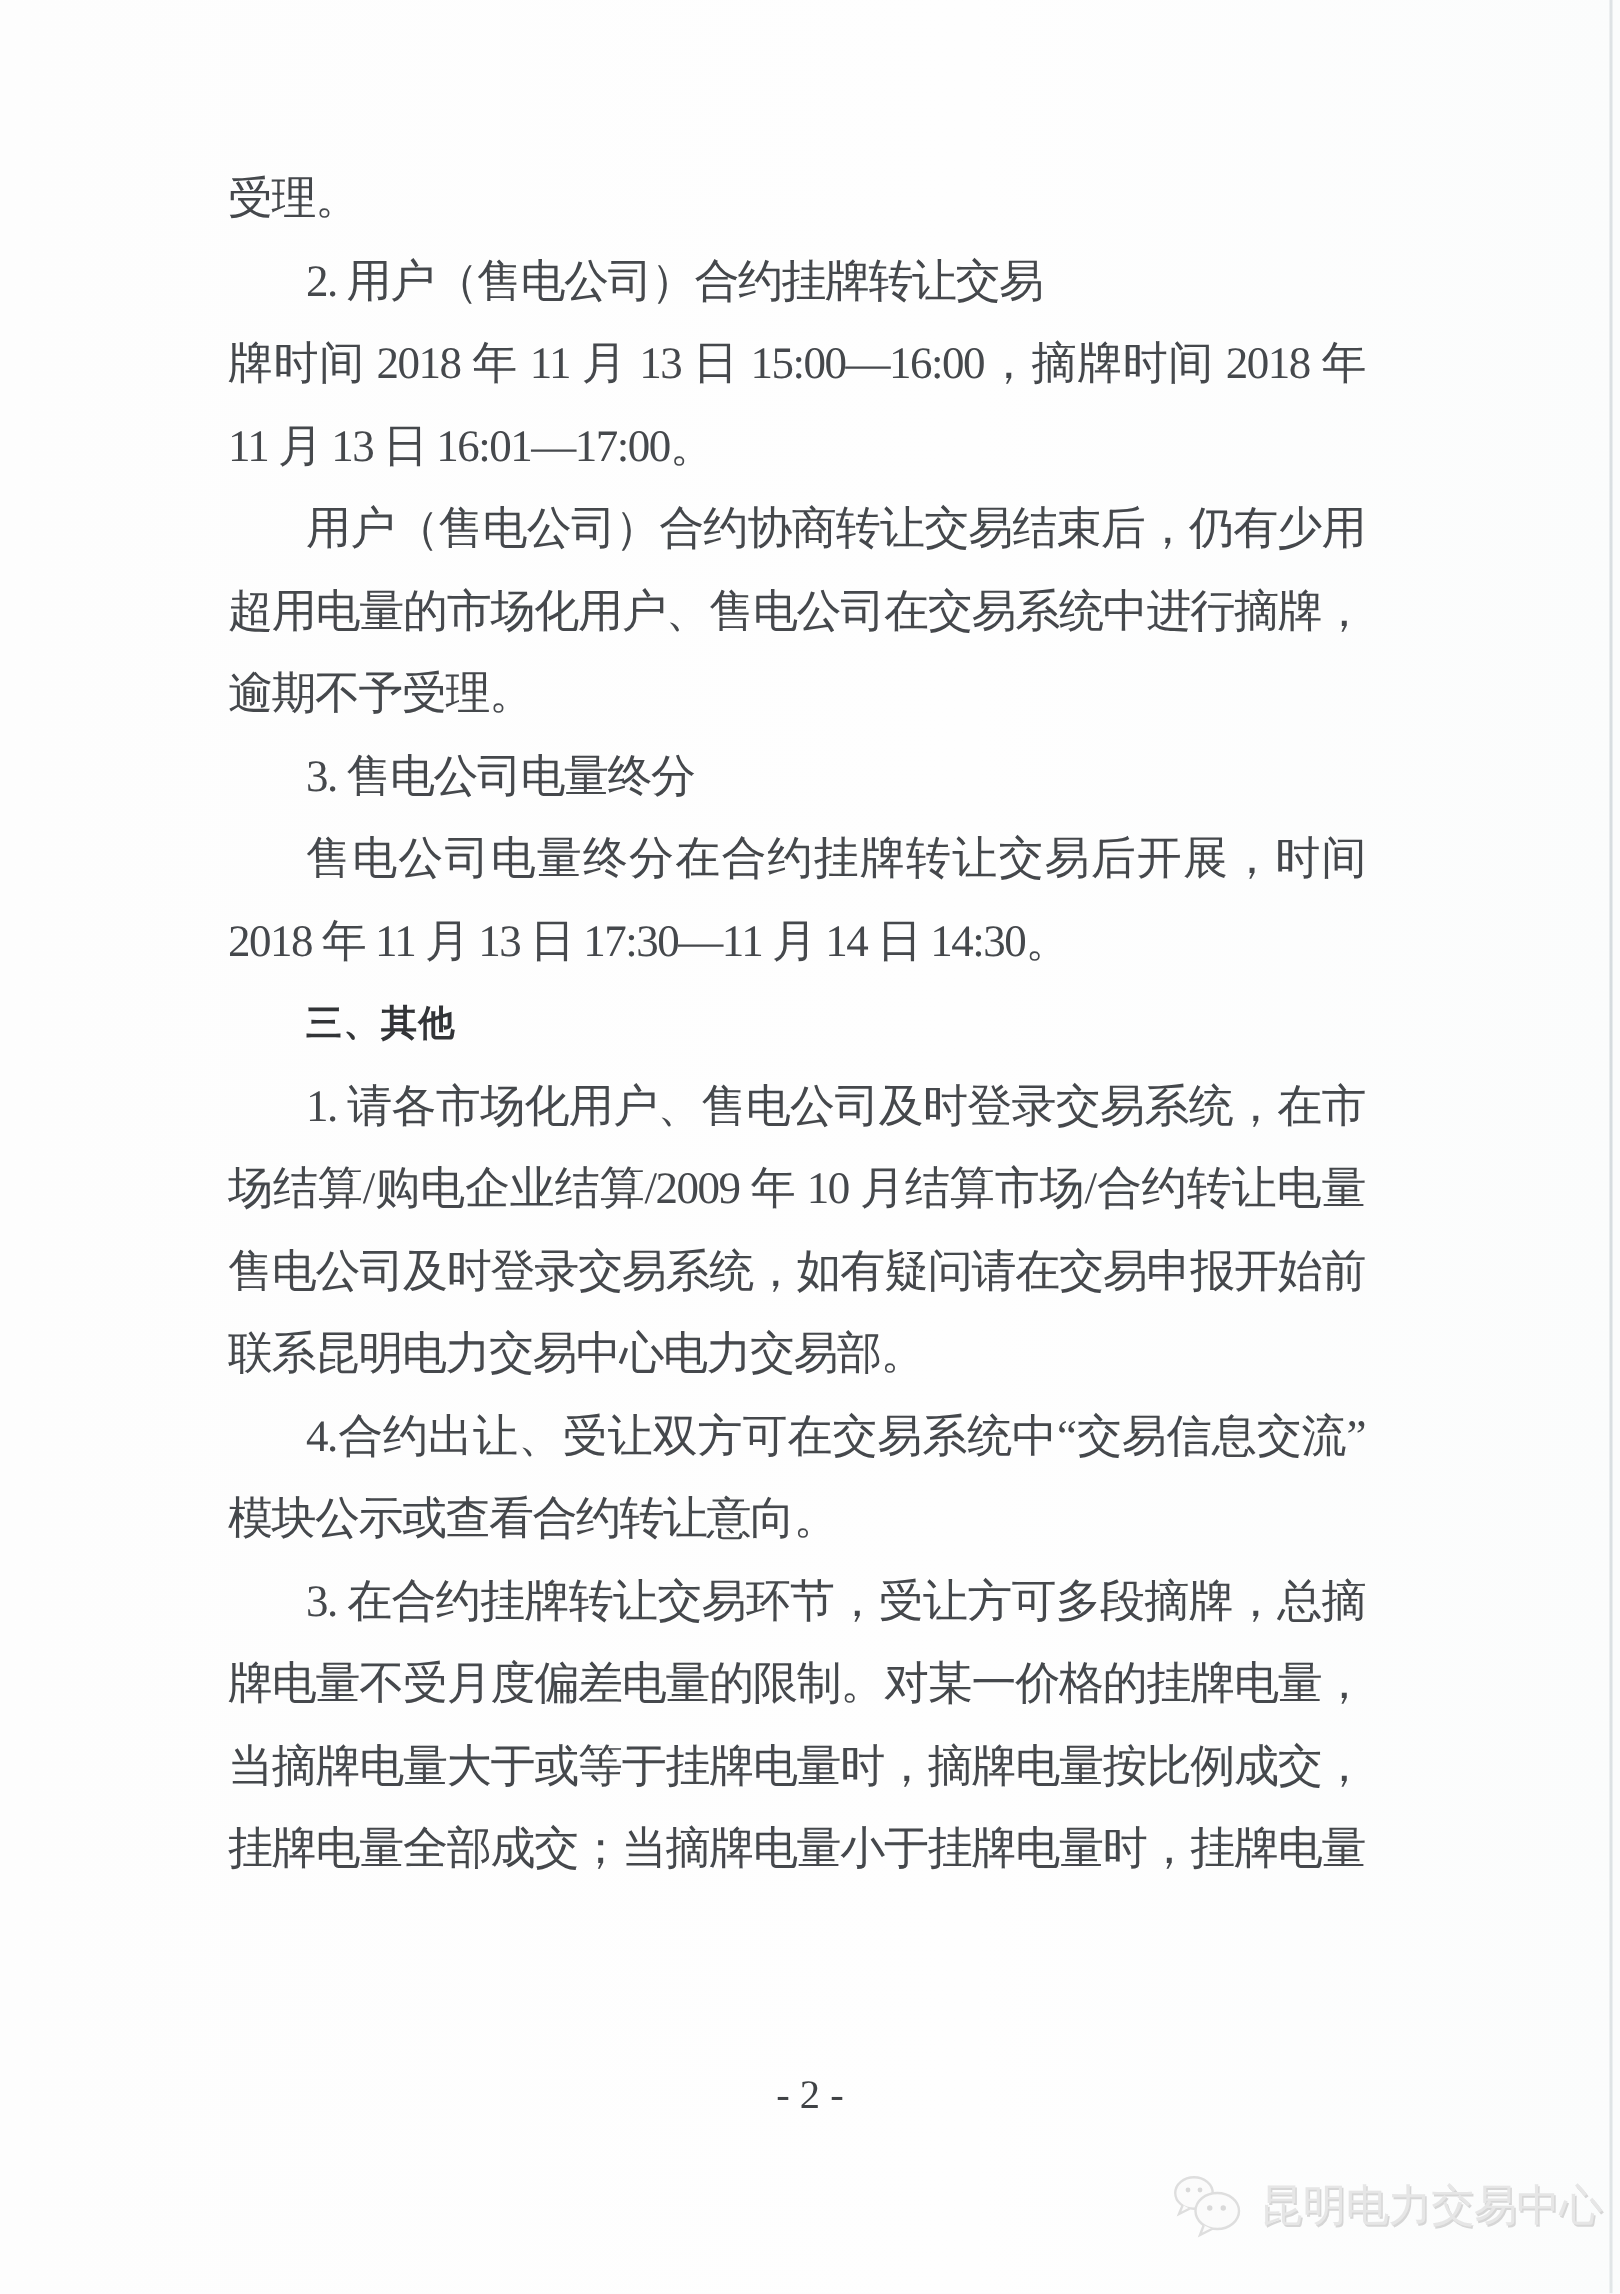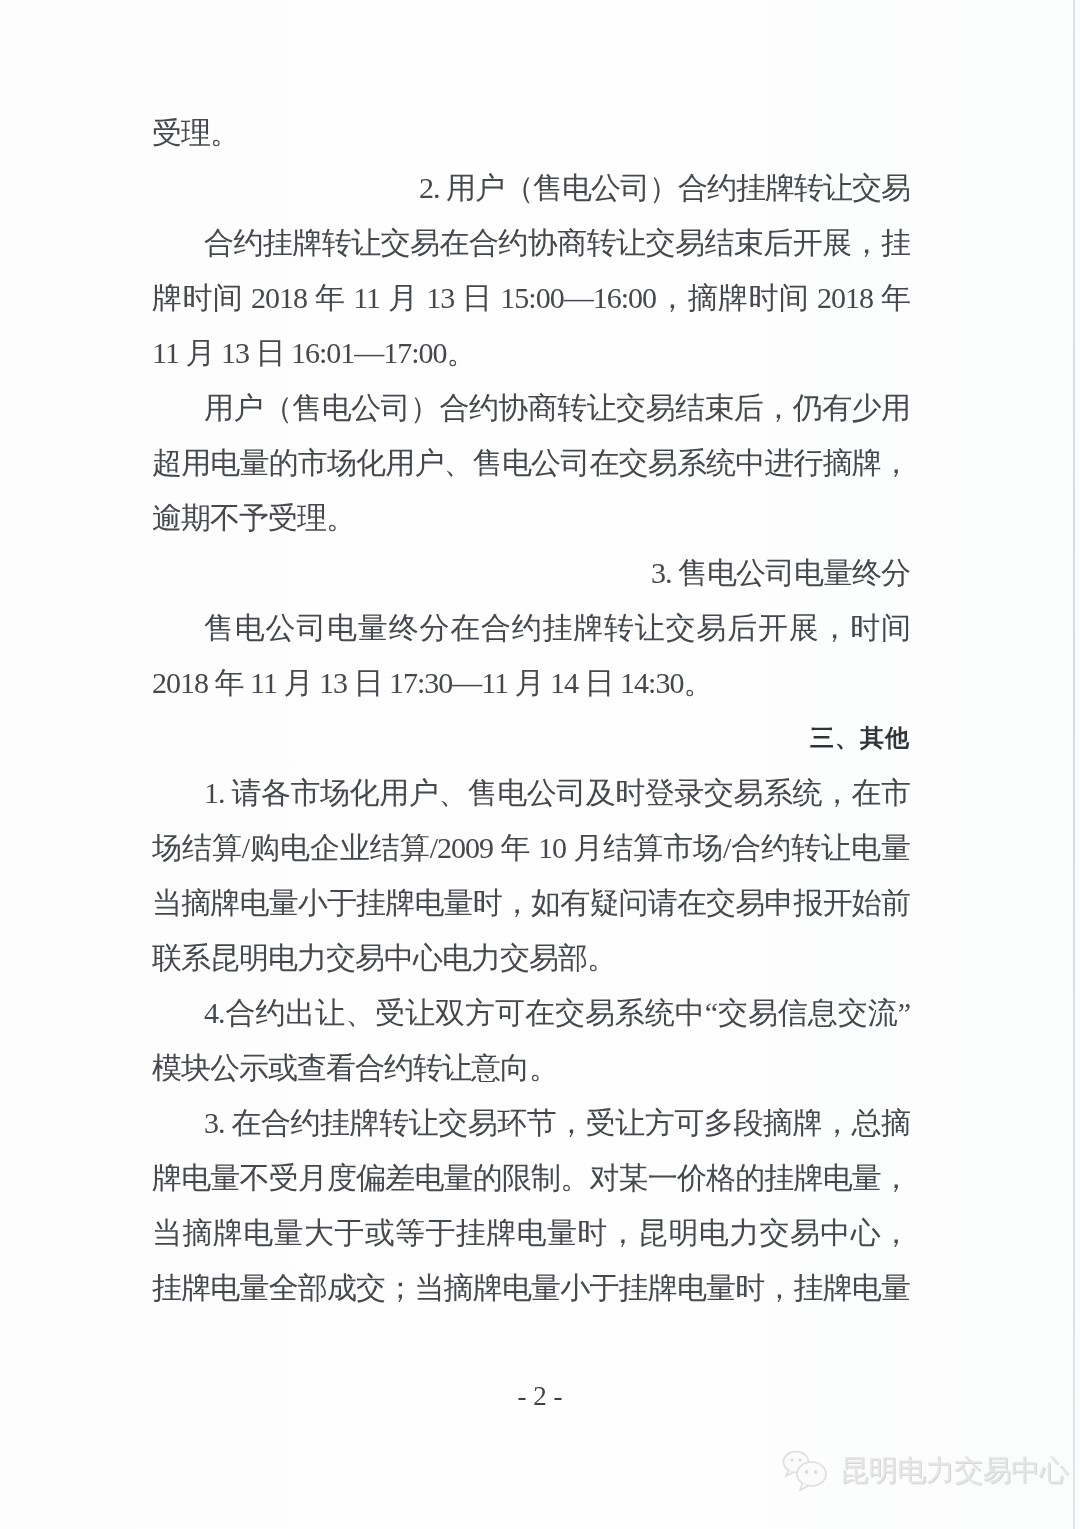--- a/index.html
+++ b/index.html
@@ -23,21 +23,21 @@
     position: absolute; left: 152px; top: 105px; width: 758px;
     color: #45484c;
   }
   .line {
     height: 55px; line-height: 55px;
     font-size: 30px; letter-spacing: -1px;
     overflow: hidden;
     box-sizing: border-box;
   }
   .fill { text-align: justify; text-align-last: justify; }
-  .indent { padding-left: 52px; text-align: right; }
+  .indent { padding-left: 52px; }
   .heading {
     font-family: "Liberation Sans", "DejaVu Sans", sans-serif;
     font-weight: 700; font-size: 24px; color: #323437; letter-spacing: 1px;
   }
   .pagenum {
     position: absolute; top: 1378px; left: 0; width: 1080px;
     text-align: center; font-size: 27px; color: #3f4245;
     line-height: 36px;
   }
   .footer {
@@ -54,39 +54,38 @@
   .wechat-icon { display: block; }
 </style>
 </head>
 <body>
 
 <div class="page">
 
   <div class="content">
     <div class="line">受理。</div>
     <div class="line indent">2. 用户（售电公司）合约挂牌转让交易</div>
-    <div class="line indent fill">合约挂牌转让交易在合约协商转让交易结束后开展，挂</div>
     <div class="line fill">牌时间 2018 年 11 月 13 日 15:00—16:00，摘牌时间 2018 年</div>
     <div class="line">11 月 13 日 16:01—17:00。</div>
     <div class="line indent fill">用户（售电公司）合约协商转让交易结束后，仍有少用</div>
     <div class="line fill">超用电量的市场化用户、售电公司在交易系统中进行摘牌，</div>
     <div class="line">逾期不予受理。</div>
     <div class="line indent">3. 售电公司电量终分</div>
     <div class="line indent fill">售电公司电量终分在合约挂牌转让交易后开展，时间</div>
     <div class="line">2018 年 11 月 13 日 17:30—11 月 14 日 14:30。</div>
     <div class="line indent heading">三、其他</div>
     <div class="line indent fill">1. 请各市场化用户、售电公司及时登录交易系统，在市</div>
     <div class="line fill">场结算/购电企业结算/2009 年 10 月结算市场/合约转让电量</div>
-    <div class="line fill">当摘牌电量小于挂牌电量时，如有疑问请在交易申报开始前</div>
+    <div class="line fill">售电公司及时登录交易系统，如有疑问请在交易申报开始前</div>
     <div class="line">联系昆明电力交易中心电力交易部。</div>
     <div class="line indent fill">4.合约出让、受让双方可在交易系统中“交易信息交流”</div>
     <div class="line">模块公示或查看合约转让意向。</div>
     <div class="line indent fill">3. 在合约挂牌转让交易环节，受让方可多段摘牌，总摘</div>
     <div class="line fill">牌电量不受月度偏差电量的限制。对某一价格的挂牌电量，</div>
-    <div class="line fill">当摘牌电量大于或等于挂牌电量时，昆明电力交易中心，</div>
+    <div class="line fill">当摘牌电量大于或等于挂牌电量时，摘牌电量按比例成交，</div>
     <div class="line fill">挂牌电量全部成交；当摘牌电量小于挂牌电量时，挂牌电量</div>
   </div>
 
   <div class="pagenum">- 2 -</div>
 
   <div class="footer">
     <span>
       <svg class="wechat-icon" width="50" height="46" viewBox="0 0 50 46">
         <g fill="#fbfbfb" stroke="#dedede" stroke-width="1.6">
           <ellipse cx="15" cy="14" rx="12.5" ry="10.5"></ellipse>

